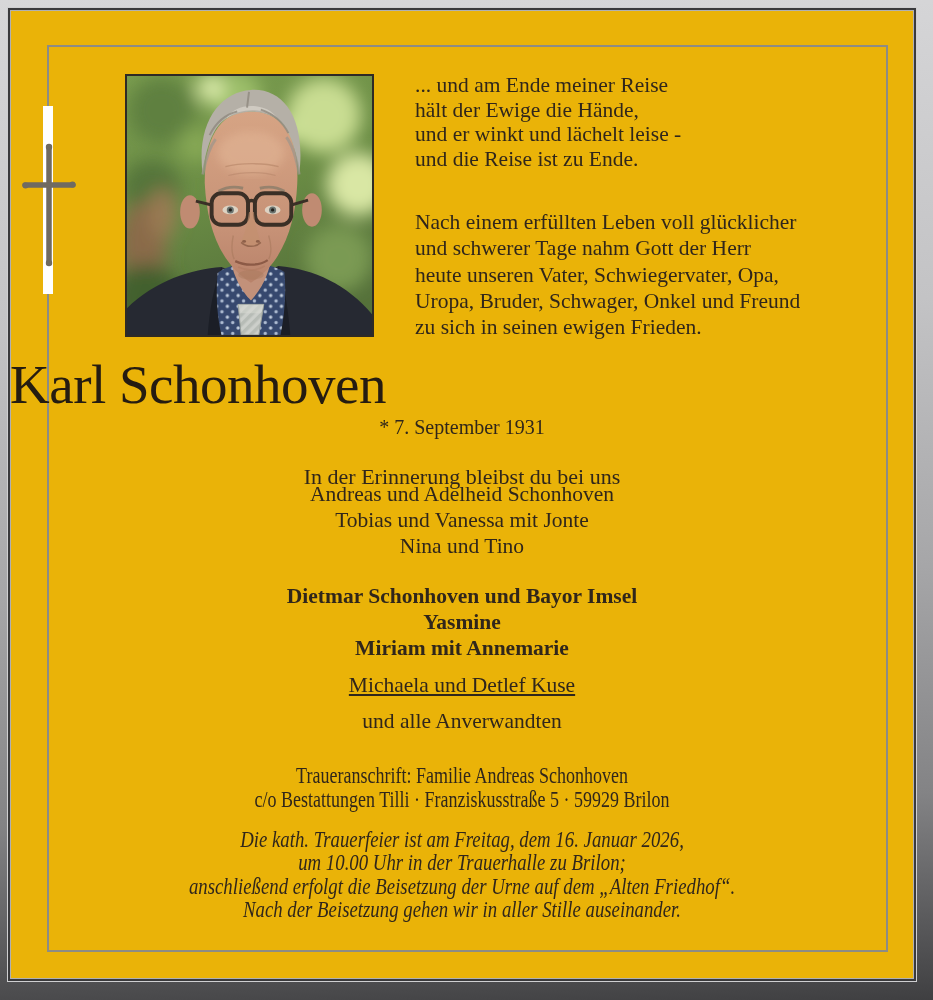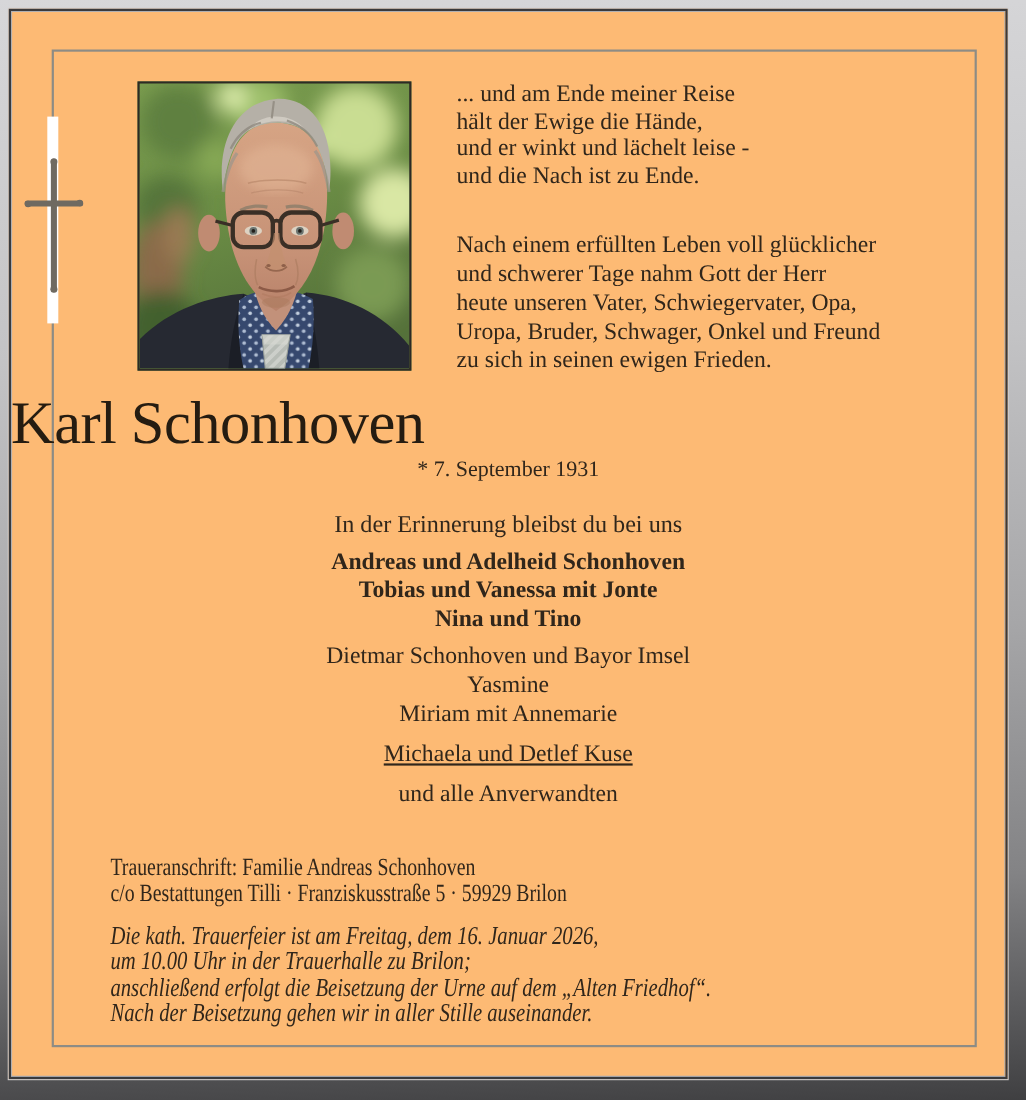--- a/index.html
+++ b/index.html
@@ -4,21 +4,21 @@
 <style>
   html,body{margin:0;padding:0;}
   body{
     width:933px;height:1000px;overflow:hidden;
     font-family:"Liberation Serif", serif;
     background:linear-gradient(178deg,#d7d7d9 0%,#c3c3c5 32%,#a6a6a8 58%,#838385 80%,#4a4a4c 97%,#3f3f41 100%);
     position:relative;
   }
   .page{
     position:absolute;left:8px;top:8px;width:904px;height:969px;
-    background:#fdba74;
+    background:#eab308;
     border:2px solid #3a3a3c;
     box-shadow:0 0 0 1px #cfcfd1, inset 0 0 0 1px #b0b0b2;
   }
   .inner-frame{
     position:absolute;left:37px;top:35px;right:26px;bottom:27px;
     border:2px solid #8d8c85;
   }
   .frame-gap{
     position:absolute;left:33px;top:96px;width:10px;height:188px;
     background:#ffffff;
@@ -30,25 +30,25 @@
   }
   .photo svg{display:block;width:245px;height:259px;}
   .txt{position:absolute;color:#30261b;}
   .quote-block{left:405px;top:63px;width:414px;font-size:21.5px;line-height:24.5px;text-align:left;}
   .attribution{margin-top:2px;text-align:right;font-weight:bold;font-size:19px;color:#2b2116;}
   .announce-block{left:405px;top:199px;width:418px;font-size:21.5px;line-height:26.3px;}
   .headline{left:0;right:0;top:345px;font-size:55px;line-height:60px;color:#251c11;letter-spacing:-0.5px;}
   .dates{left:0;right:0;top:405px;display:flex;justify-content:center;gap:24px;font-size:20px;line-height:24px;}
   .intro{left:0;right:0;top:454px;text-align:center;font-size:22px;line-height:25px;}
   .grp{left:0;right:0;text-align:center;font-size:21.5px;line-height:25.9px;}
-  .grp1{top:488px;font-weight:bold;}
-  .grp2{top:574px;}
+  .grp1{top:472px;}
+  .grp2{top:574px;font-weight:bold;}
   .grp3{top:663px;text-decoration:underline;}
   .grp4{top:699px;}
-  .cond{left:0;right:0;text-align:left;margin-top:12px;}
+  .cond{left:0;right:0;text-align:center;}
   .cond>div{transform:scaleX(0.8);transform-origin:50% 50%;white-space:nowrap;}
   .address{top:754px;font-size:22.5px;line-height:23.5px;}
   .funeral{top:818px;font-size:23.5px;line-height:23.4px;font-style:italic;}
 </style>
 </head>
 <body>
 
 <div class="page">
 
   <div class="inner-frame"></div>
@@ -163,21 +163,21 @@
       <path d="M108 162 C106 172 106 180 109 186 M144 162 C147 172 147 180 144 186" stroke="#a87a5e" stroke-width="1.4" fill="none" opacity="0.6"></path>
 
       <ellipse cx="126" cy="202" rx="13" ry="5" fill="#a87a5e" opacity="0.45"></ellipse>
     </svg>
   </div>
 
   <div class="txt quote-block">
     <div>... und am Ende meiner Reise</div>
     <div>hält der Ewige die Hände,</div>
     <div>und er winkt und lächelt leise -</div>
-    <div>und die Nach ist zu Ende.</div>
+    <div>und die Reise ist zu Ende.</div>
   </div>
 
   <div class="txt announce-block">
     <div>Nach einem erfüllten Leben voll glücklicher</div>
     <div>und schwerer Tage nahm Gott der Herr</div>
     <div>heute unseren Vater, Schwiegervater, Opa,</div>
     <div>Uropa, Bruder, Schwager, Onkel und Freund</div>
     <div>zu sich in seinen ewigen Frieden.</div>
   </div>
 

